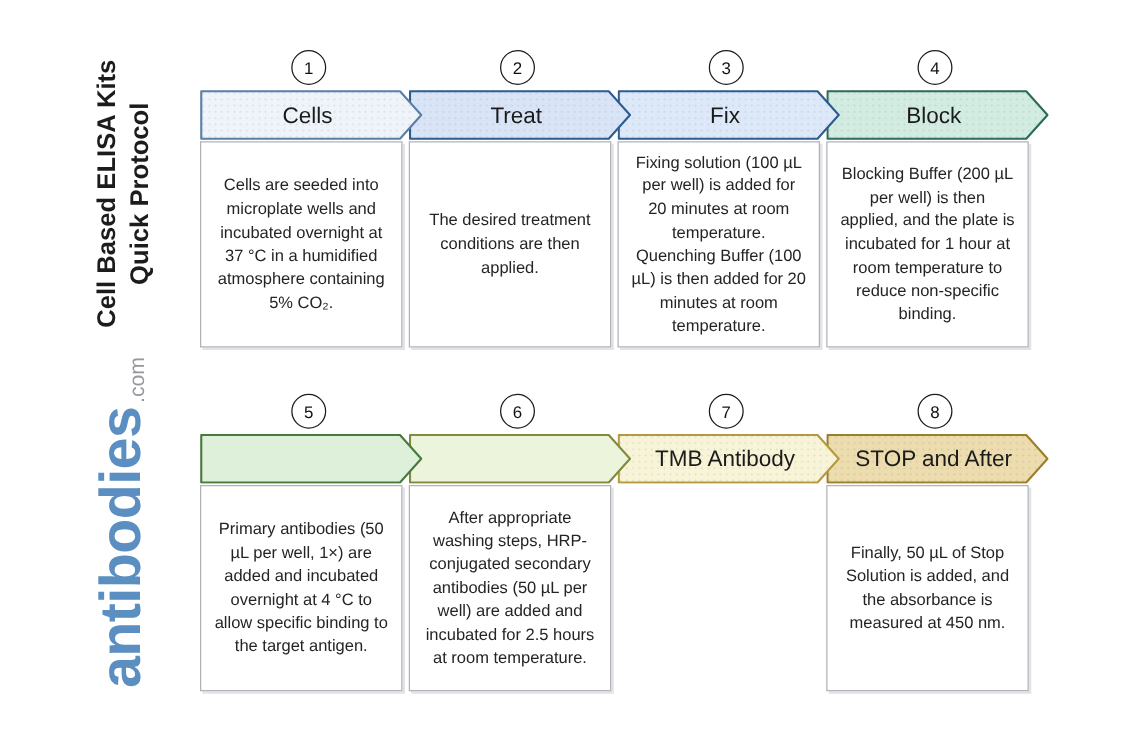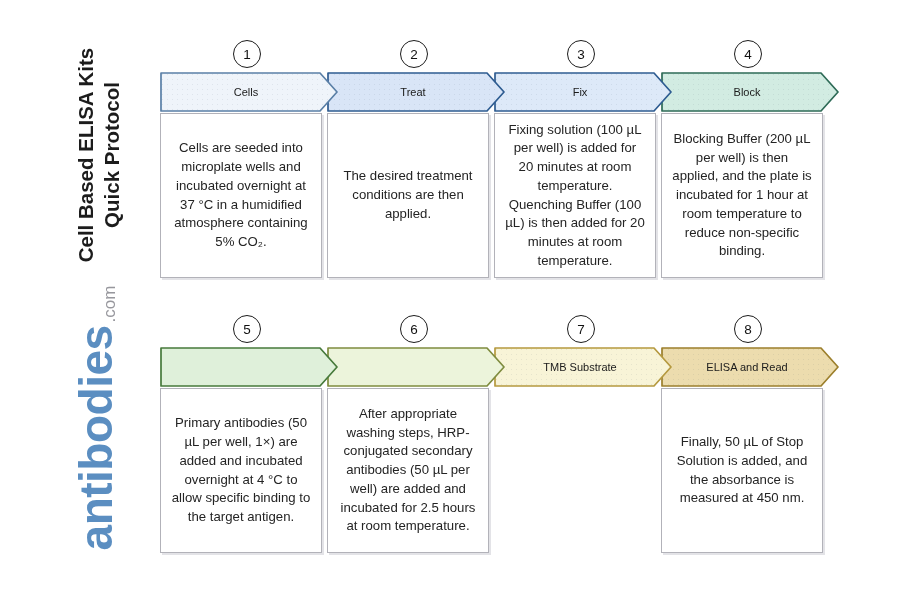--- a/index.html
+++ b/index.html
@@ -17,21 +17,21 @@
   .brand .word{font-size:46px;font-weight:bold;color:#5b8ec1;letter-spacing:-0.5px;}
   .brand .suffix{font-size:17px;color:#97979d;position:relative;top:14px;margin-left:3px;}
 
   
   .step{position:absolute;width:178px;height:238px;}
   .step .num{position:absolute;left:73px;top:0;width:26px;height:26px;border-radius:50%;
     border:1.8px solid #1c1c1c;background:#fff;display:flex;align-items:center;
     justify-content:center;font-size:13.5px;color:#111;}
   .step svg.banner{position:absolute;left:0;top:32px;display:block;}
   .step .banner-label{position:absolute;left:0;top:32px;width:172px;height:40px;
-    display:flex;align-items:center;justify-content:center;font-size:11px;color:#1b1b1b;
+    display:flex;align-items:center;justify-content:center;font-size:18px;color:#1b1b1b;
     clip-path:polygon(1px 1px,160px 1px,177px 20px,160px 39px,1px 39px);
     background-image:radial-gradient(circle,rgba(70,90,110,0.10) 0.8px,transparent 1px);
     background-size:5px 5px;}
   .step .desc{position:absolute;left:0;top:73px;width:162px;height:165px;box-sizing:border-box;
     background:#ffffff;border:1.5px solid #b2b2b9;box-shadow:2px 2px 0 rgba(175,175,185,0.35);
     display:flex;align-items:center;justify-content:center;text-align:center;
     font-size:13.2px;line-height:1.42;color:#242424;padding:8px 10px;}
 
   
   .c1{left:160px;z-index:40;} .c2{left:327px;z-index:30;}
@@ -103,25 +103,25 @@
       <polygon points="1,1 160,1 177,20 160,39 1,39" stroke-width="1.7" stroke-linejoin="round" fill="#ecf4db"></polygon>
     </svg>
     <div class="desc">After appropriate washing steps, HRP-conjugated secondary antibodies (50 µL per well) are added and incubated for 2.5 hours at room temperature.</div>
   </div>
 
   <div class="step r2 c3">
     <div class="num">7</div>
     <svg class="banner" width="178" height="40" viewBox="0 0 178 40" stroke="#b5993f">
       <polygon points="1,1 160,1 177,20 160,39 1,39" stroke-width="1.7" stroke-linejoin="round" fill="#f8f4d7"></polygon>
     </svg>
-    <div class="banner-label">TMB Substrate</div>
+    <div class="banner-label">TMB Antibody</div>
   </div>
 
   <div class="step r2 c4">
     <div class="num">8</div>
     <svg class="banner" width="178" height="40" viewBox="0 0 178 40" stroke="#9c7f2c">
       <polygon points="1,1 160,1 177,20 160,39 1,39" stroke-width="1.7" stroke-linejoin="round" fill="#ecdcae"></polygon>
     </svg>
-    <div class="banner-label">ELISA and Read</div>
+    <div class="banner-label">STOP and After</div>
     <div class="desc">Finally, 50 µL of Stop Solution is added, and the absorbance is measured at 450 nm.</div>
   </div>
 
 </div>
 
 </body></html>

